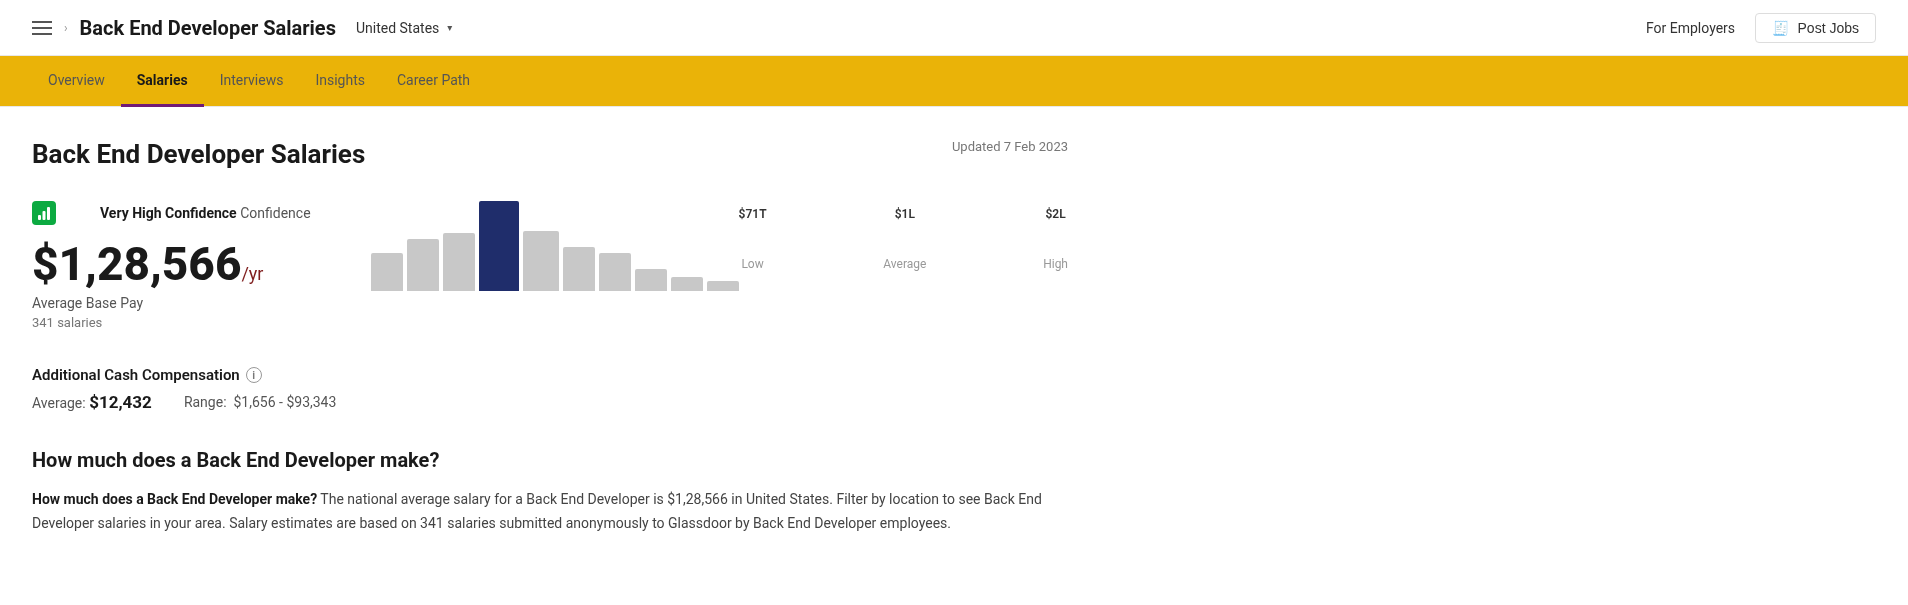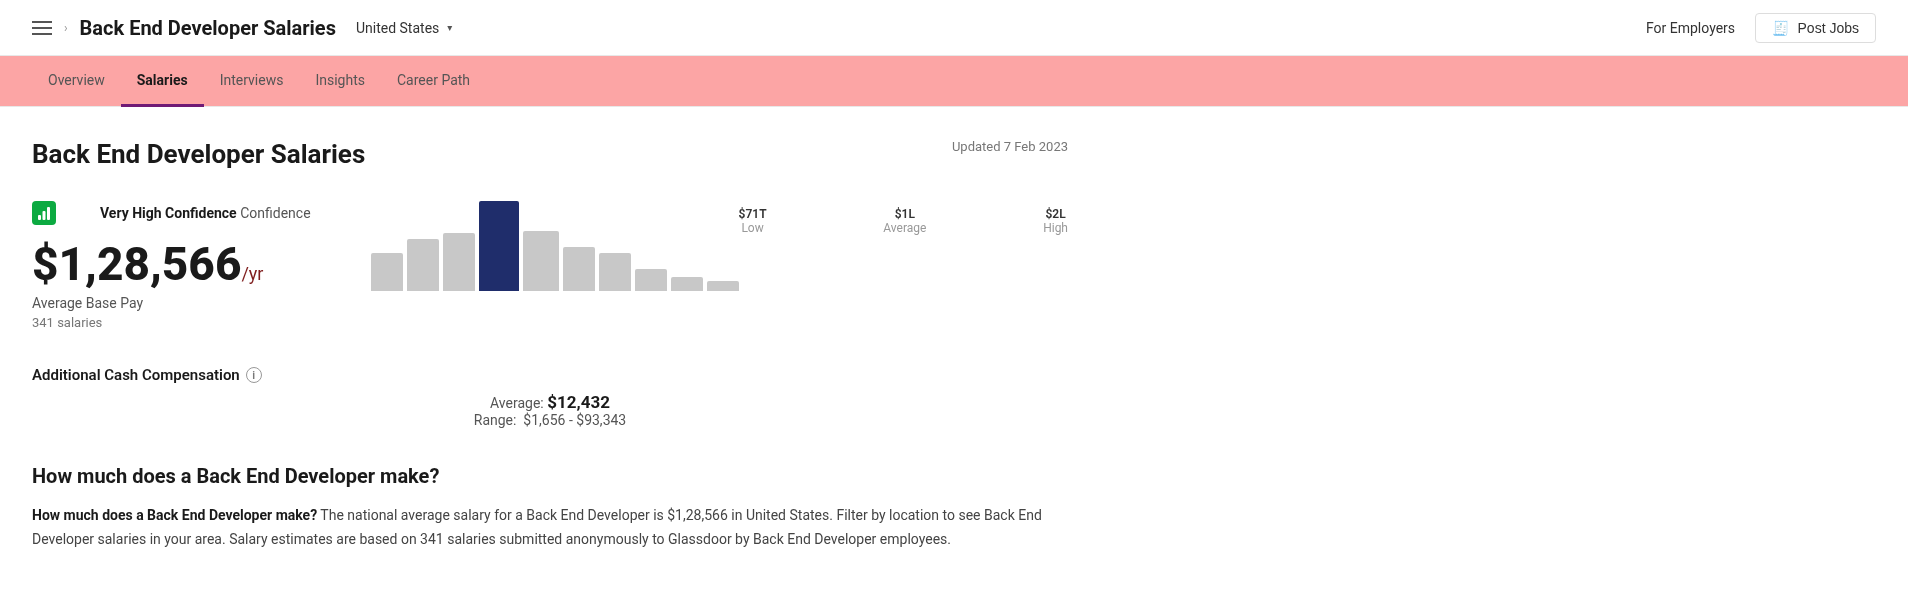--- a/index.html
+++ b/index.html
@@ -77,21 +77,21 @@
       cursor: pointer;
       color: #333;
     }
 
     
     .nav-tabs {
       display: flex;
       align-items: center;
       padding: 0 32px;
       border-bottom: 1px solid #e8e8e8;
-      background: #fca5a5;
+      background: #eab308;
     }
     .nav-tab {
       padding: 16px 16px;
       font-size: 14px;
       color: #555;
       cursor: pointer;
       border-bottom: 3px solid transparent;
       margin-bottom: -1px;
       text-decoration: none;
     }
@@ -206,20 +206,21 @@
       font-size: 12px;
       color: #777;
       text-align: center;
     }
     .chart-label-item .label-value {
       font-weight: 600;
       color: #333;
     }
     .chart-label-item .label-name {
       color: #999;
+      margin-top: 36px;
     }
 
     
     .additional-section {
       margin-top: 36px;
     }
     .additional-title {
       font-size: 15px;
       font-weight: 600;
       color: #1a1a1a;
@@ -236,23 +237,23 @@
       display: inline-flex;
       align-items: center;
       justify-content: center;
       font-size: 11px;
       color: #777;
       cursor: pointer;
     }
     .additional-values {
       display: flex;
       align-items: center;
-      font-size: 14px;
-      color: #555;
-      flex-direction: column;
+      gap: 32px;
+      font-size: 14px;
+      color: #555;
     }
     .additional-avg-value {
       font-weight: 700;
       color: #1a1a1a;
       font-size: 17px;
     }
 
     
     .question-section {
       margin-top: 36px;

